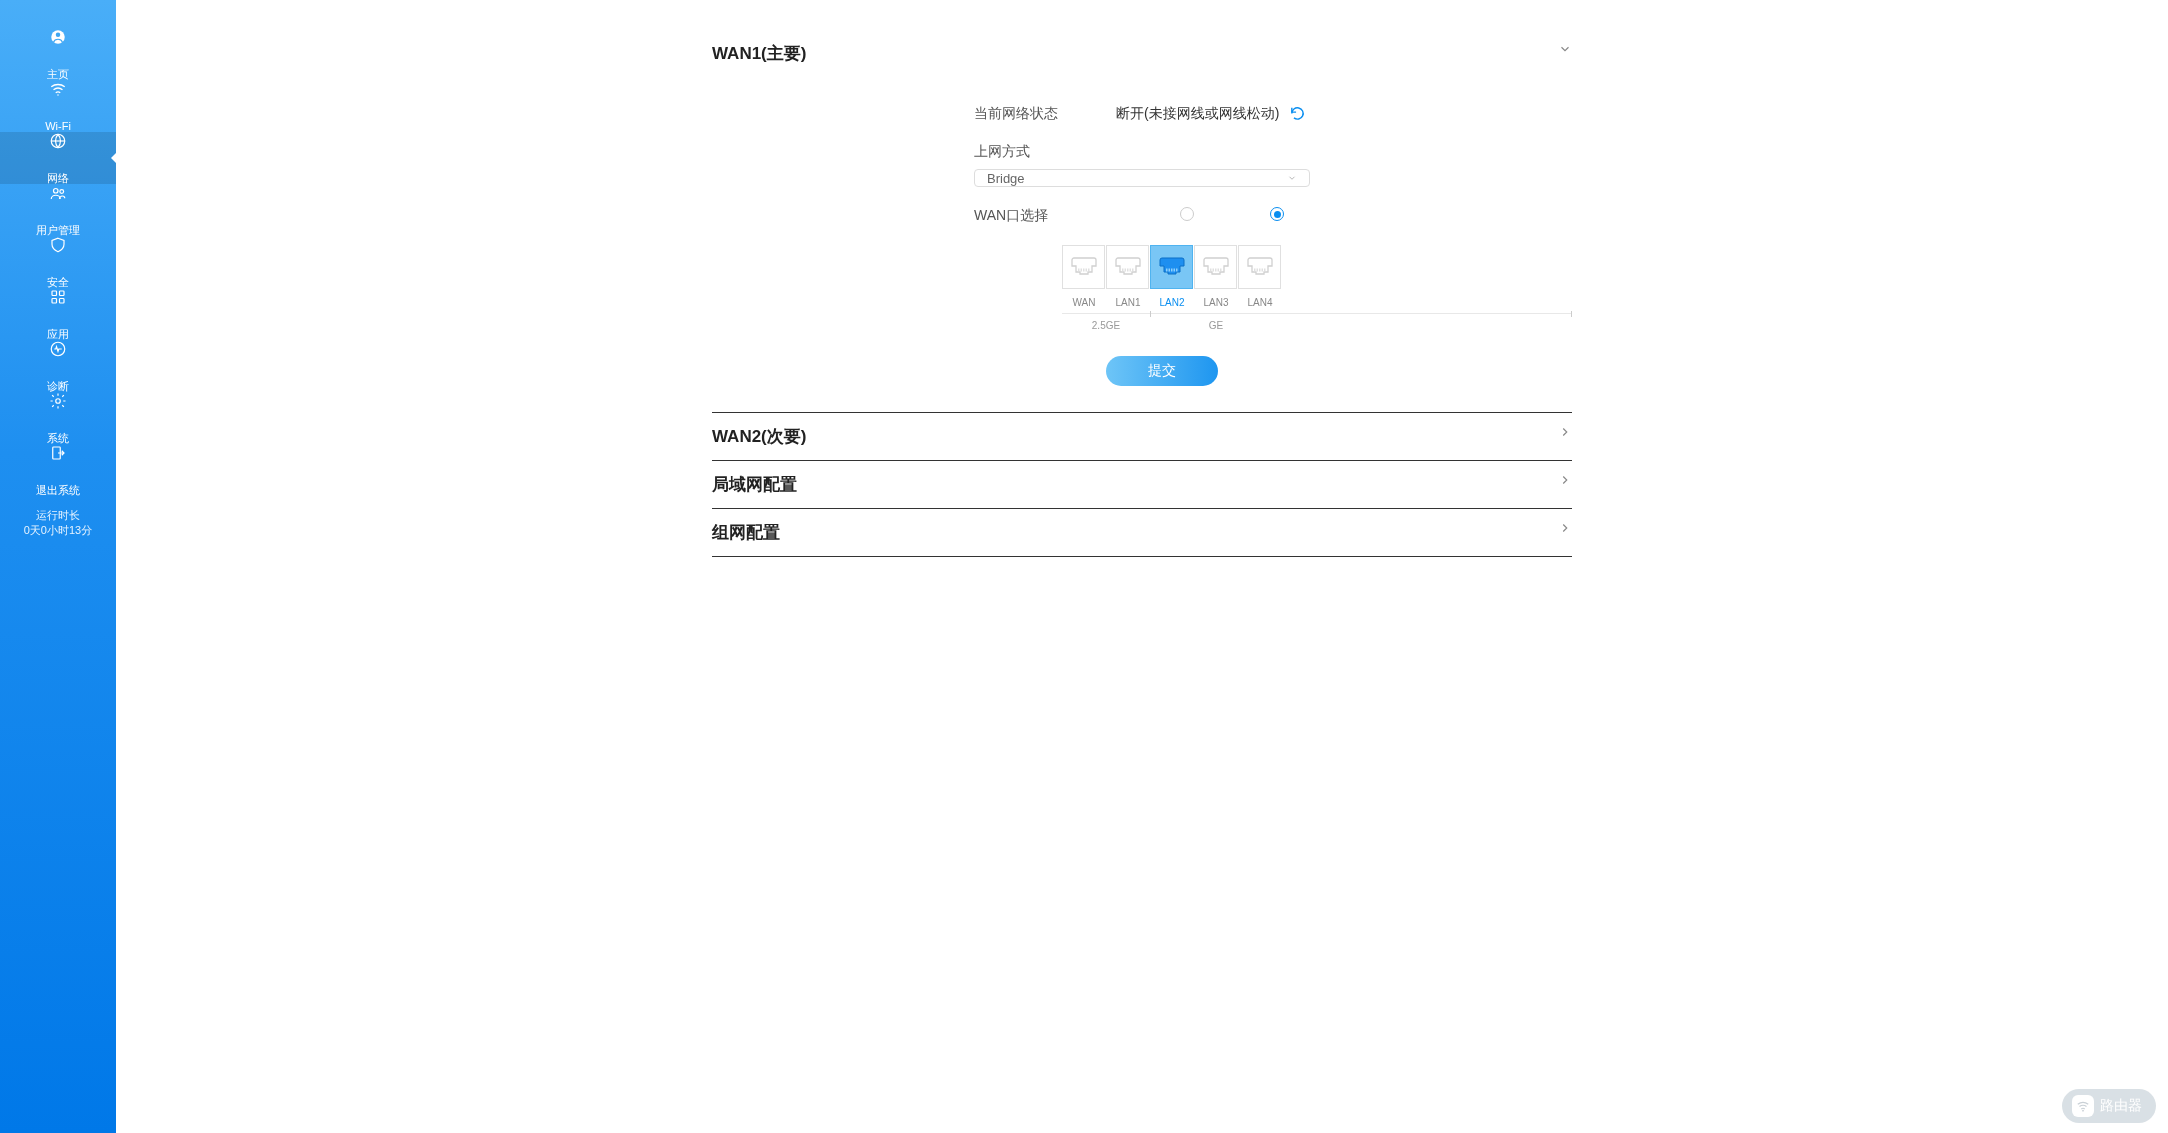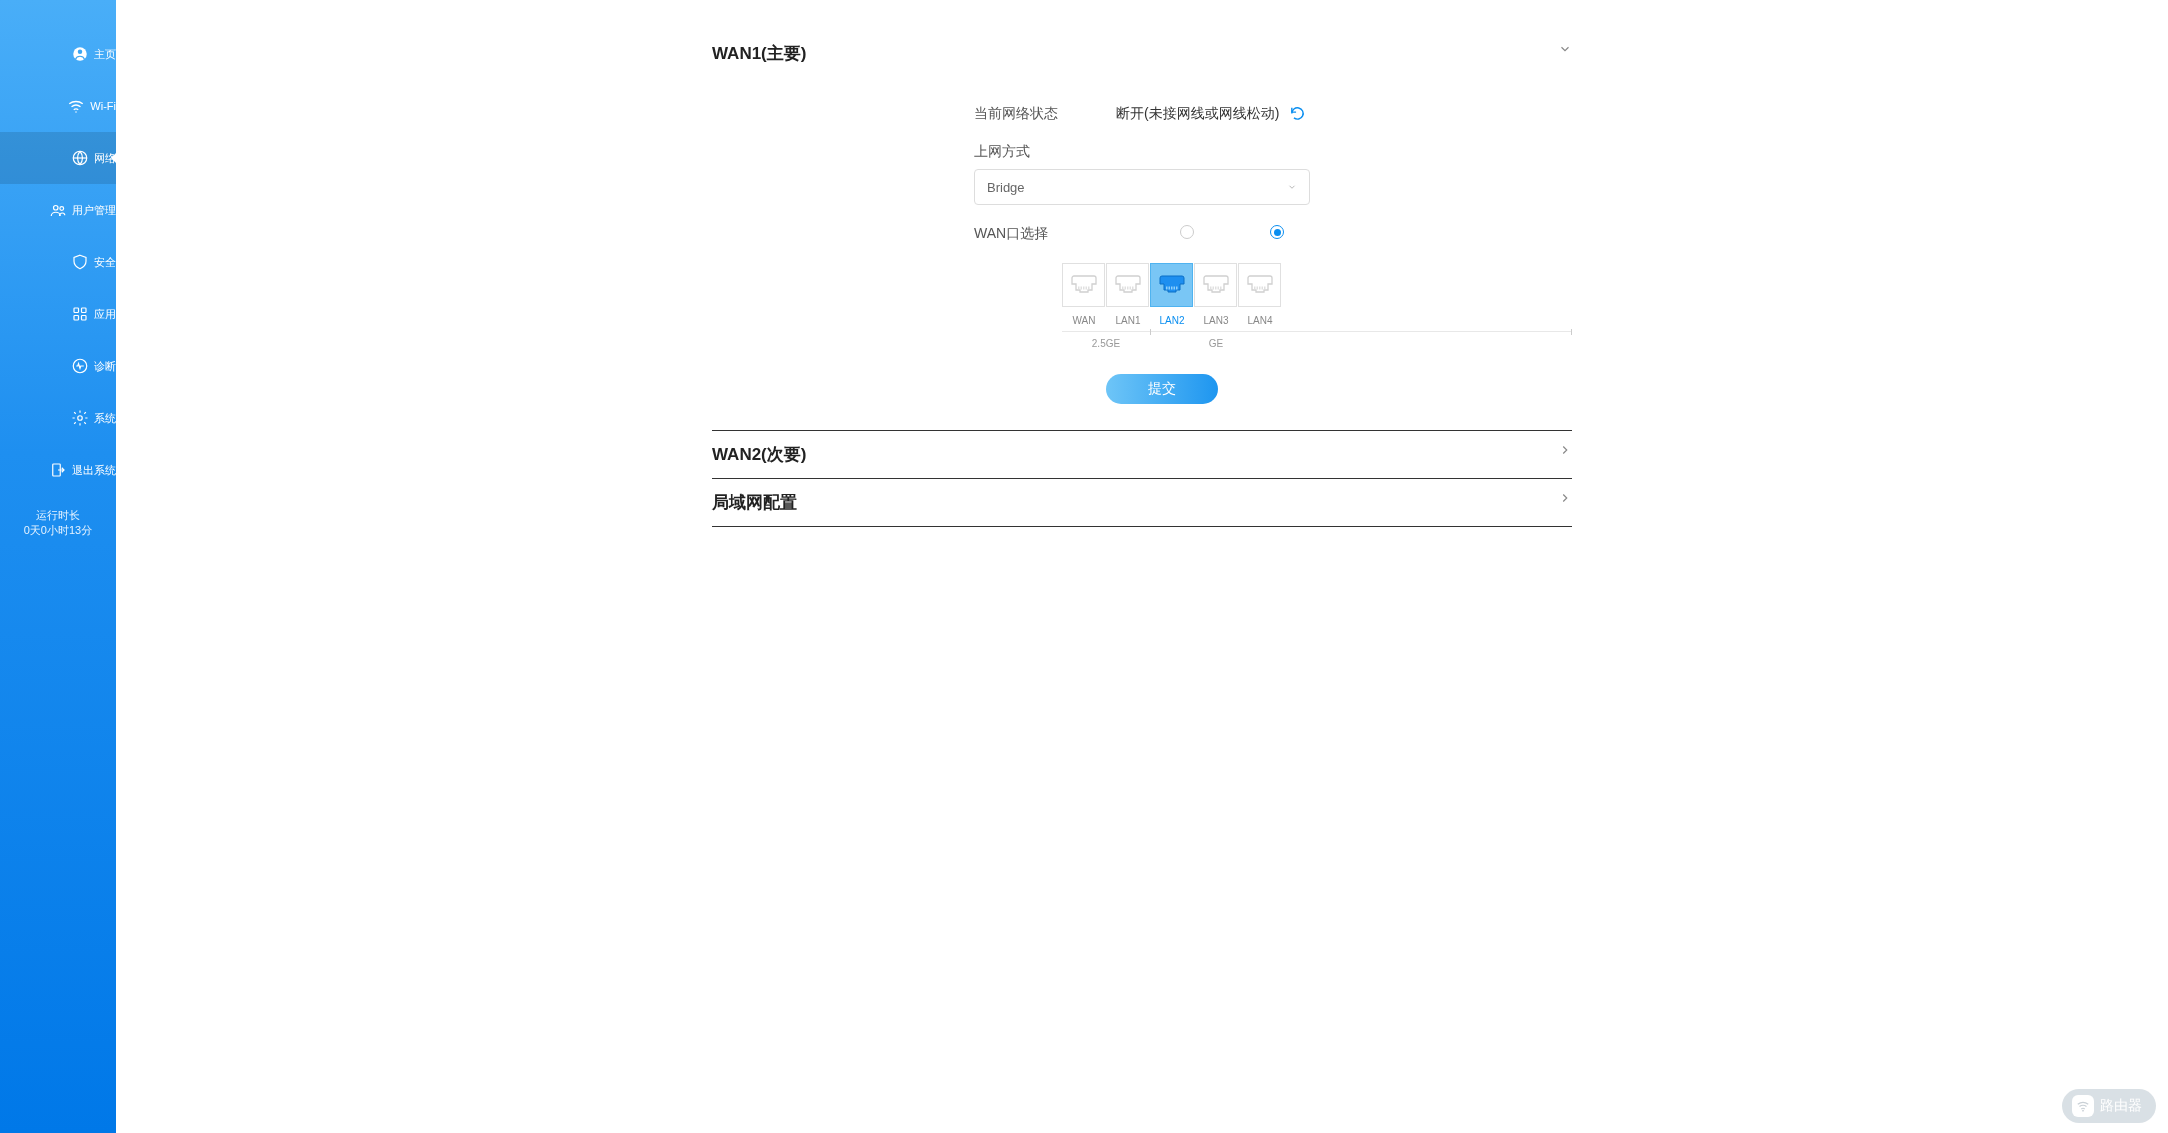--- a/index.html
+++ b/index.html
@@ -17,22 +17,23 @@
   background: linear-gradient(180deg, #49aef8 0%, #1e8ff0 40%, #0078e8 100%);
   display: flex;
   flex-direction: column;
   color: #fff;
   font-size: 12px;
   flex-shrink: 0;
   position: relative;
 }
 .nav-item {
   display: flex;
+  flex-direction: column;
   align-items: center;
-  justify-content: flex-end;
+  justify-content: space-between;
   height: 52px;
   cursor: pointer;
   position: relative;
   gap: 4px;
 }
 .nav-item.active {
   background: rgba(0,0,0,0.12);
 }
 .nav-item.active::after {
   content: '';
@@ -116,21 +117,21 @@
   stroke: #0a8ef0; stroke-width: 2; fill: none;
   cursor: pointer;
 }
 
 .select-wrap {
   width: 336px;
   position: relative;
 }
 .select {
   width: 100%;
-  height: 36px;
+  height: 18px;
   border: 1px solid #ddd;
   border-radius: 4px;
   padding: 0 12px;
   font-size: 13px;
   color: #666;
   background: #fff;
   display: flex;
   align-items: center;
   justify-content: space-between;
   cursor: pointer;
@@ -480,20 +481,28 @@
 
     <div class="section">
       <div class="section-header">
         <span class="section-title">局域网配置</span>
         <svg class="chevron" viewBox="0 0 24 24">
             <path d="M9 6l6 6-6 6"></path>
           </svg>
       </div>
     </div>
 
+    <div class="section">
+      <div class="section-header">
+        <span class="section-title">组网配置</span>
+        <svg class="chevron" viewBox="0 0 24 24">
+            <path d="M9 6l6 6-6 6"></path>
+          </svg>
+      </div>
+    </div>
 
   </div>
 </div>
 
 <div class="watermark">
   <span class="watermark-icon">
     <svg viewBox="0 0 24 24">
         <path d="M3 9a15 15 0 0 1 18 0M6 13a10 10 0 0 1 12 0M9 17a5 5 0 0 1 6 0" stroke="#c9d0d6" stroke-width="2" fill="none"></path>
         <circle cx="12" cy="20" r="1.5"></circle>
       </svg>

